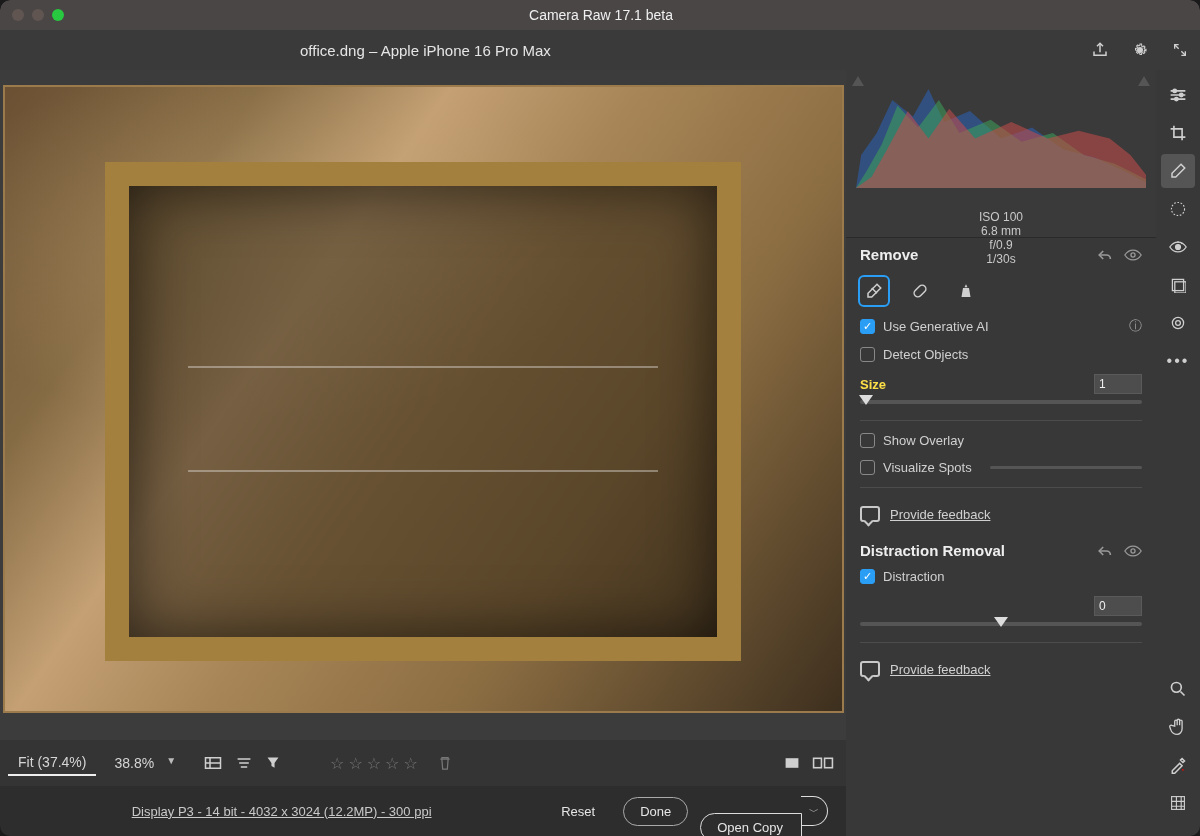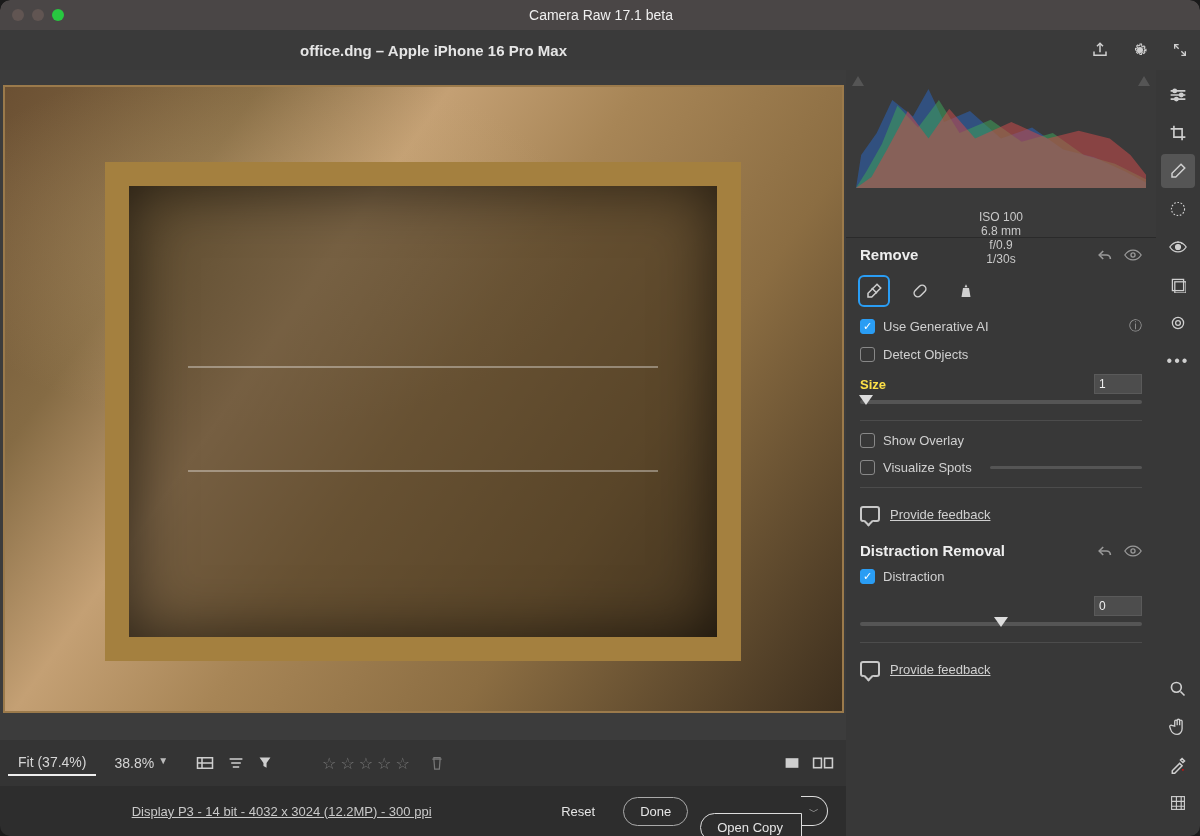--- a/index.html
+++ b/index.html
@@ -28,21 +28,21 @@
 .title-spacer { width: 50px; }
 
 
 .header {
   height: 40px;
   background: #3a3a3a;
   display: flex; align-items: center;
   padding-left: 300px;
   color: #e5e5e5;
 }
-.header .filename { font-size: 15px; font-weight: 700; }
+.header .filename { font-size: 15px; font-weight: 400; }
 .header .spacer { flex: 1; }
 .hdr-icon { width: 40px; height: 40px; display: flex; align-items: center; justify-content: center; cursor: pointer; color: #cfcfcf; }
 
 
 .main {
   display: flex;
   height: calc(836px - 30px - 40px); 
 }
 .preview-col { flex: 1; display: flex; flex-direction: column; }
 .panel-col { width: 310px; background: #383838; display: flex; flex-direction: column; }
@@ -71,21 +71,21 @@
 .filmbar {
   height: 46px;
   background: #343434;
   display: flex; align-items: center;
   padding: 0 8px;
   gap: 10px;
   font-size: 14px;
   color: #d5d5d5;
 }
 .fit-btn { padding: 4px 10px; border-bottom: 2px solid #eee; cursor: pointer; }
-.zoom-btn { padding: 4px 8px; display: flex; align-items: flex-start; gap: 4px; cursor: pointer; }
+.zoom-btn { padding: 4px 8px; display: flex; align-items: flex-start; gap: 12px; cursor: pointer; }
 .chev { font-size: 10px; color: #bbb; }
 .fb-icons { display: flex; gap: 14px; margin-left: 10px; }
 .fb-icon { color: #cfcfcf; cursor: pointer; display: flex; align-items: center; }
 .stars { display: flex; gap: 4px; color: #777; margin-left: 40px; }
 .star { cursor: pointer; font-size: 16px; }
 .trash { margin-left: 10px; color: #777; cursor: pointer; }
 .fb-spacer { flex: 1; }
 .cmp-icons { display: flex; gap: 12px; margin-right: 4px; }
 
 

